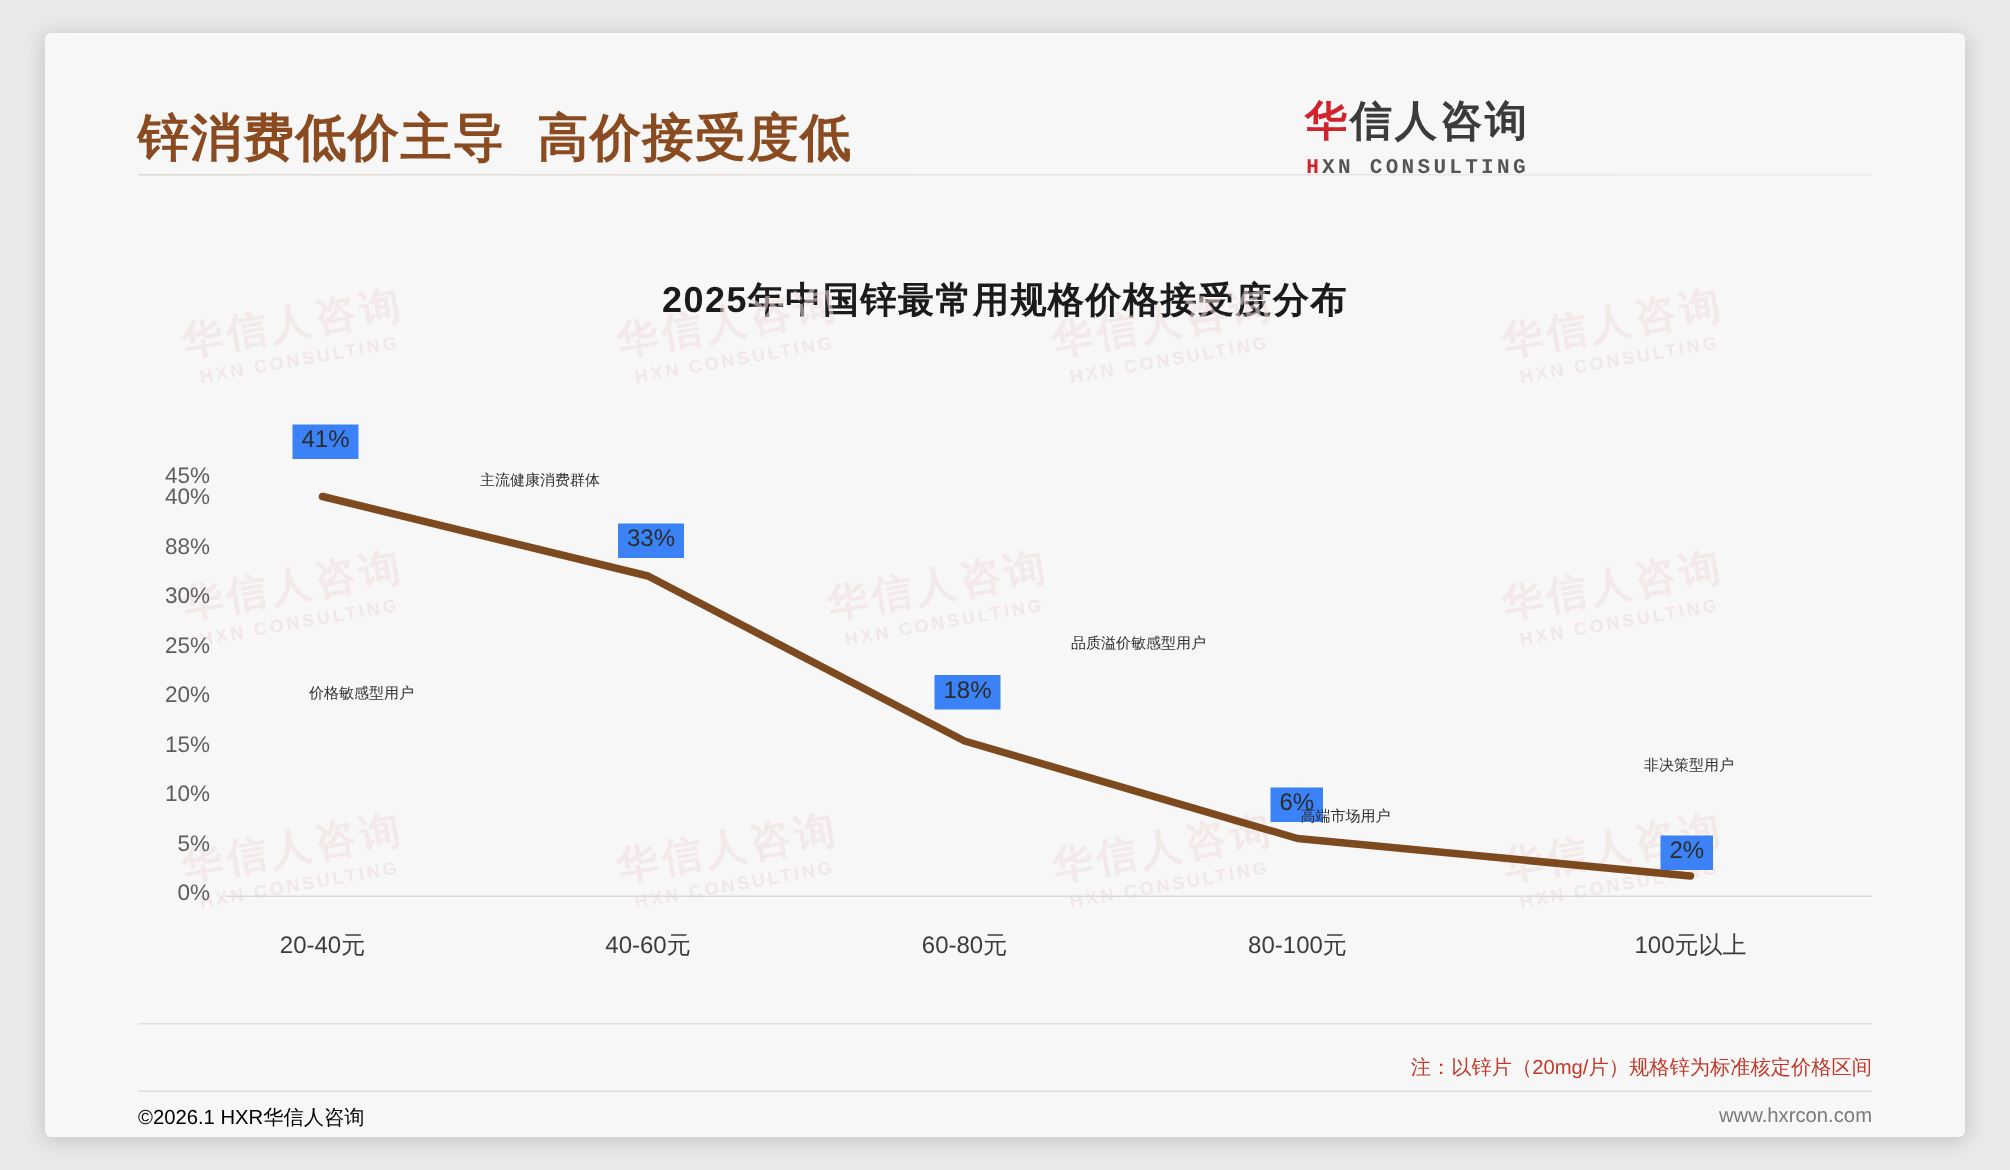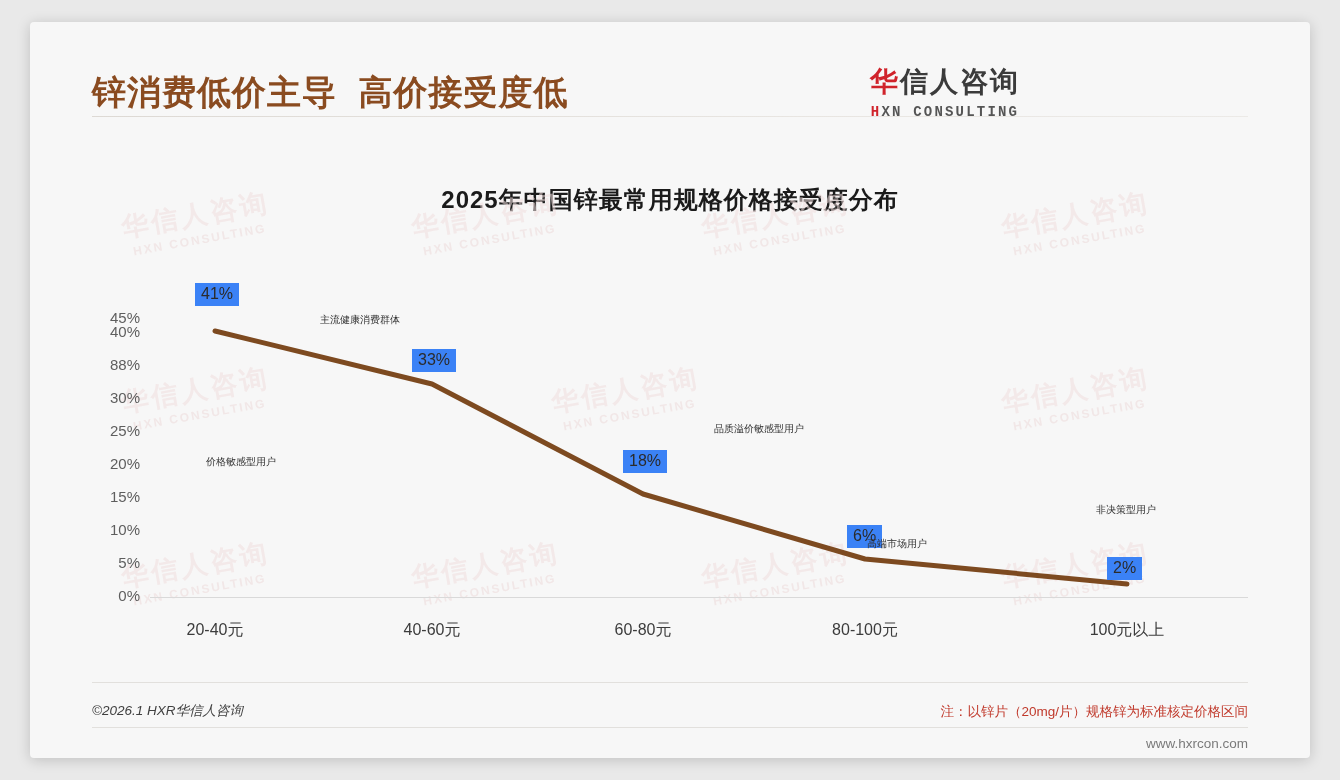--- a/index.html
+++ b/index.html
@@ -197,25 +197,24 @@
     position: absolute;
     left: 62px;
     top: 705px;
     width: 1156px;
     height: 1px;
     background: #e2e0dd;
   }
   .copyright {
     position: absolute;
     left: 62px;
-    top: 680px;
+    top: 714px;
     font-size: 13.5px;
-    color: #404040;
-    white-space: nowrap;
-    font-style: italic;
+    color: #000000;
+    white-space: nowrap;
   }
   .site {
     position: absolute;
     right: 62px;
     top: 714px;
     font-size: 13.5px;
     color: #7a7a7a;
     white-space: nowrap;
   }
 </style>

